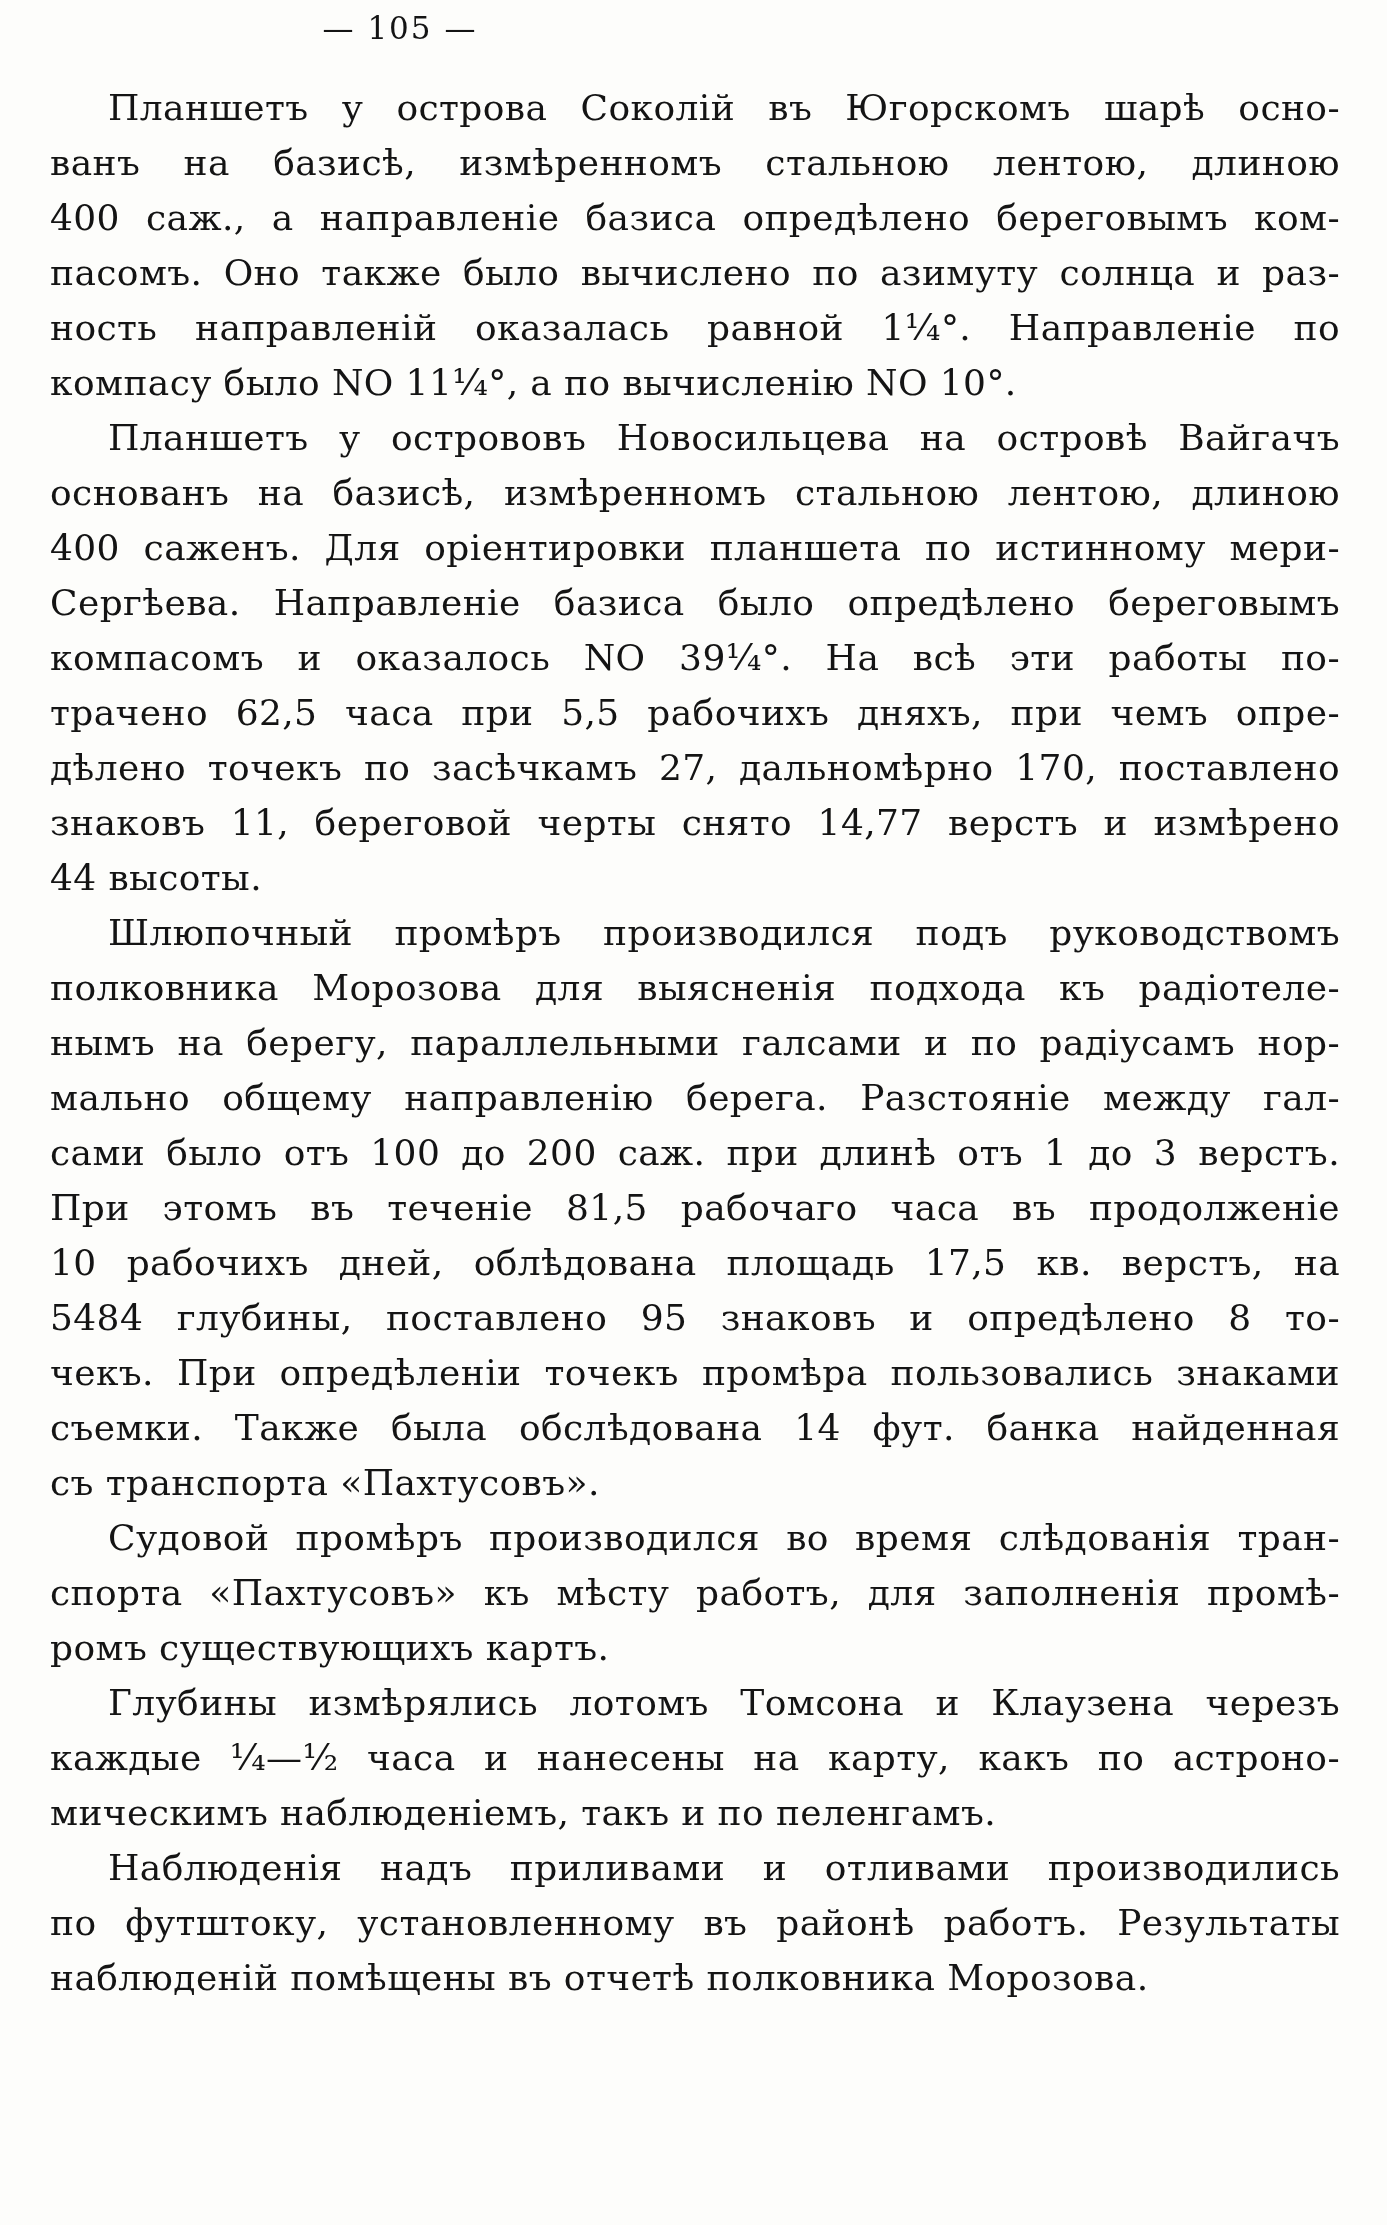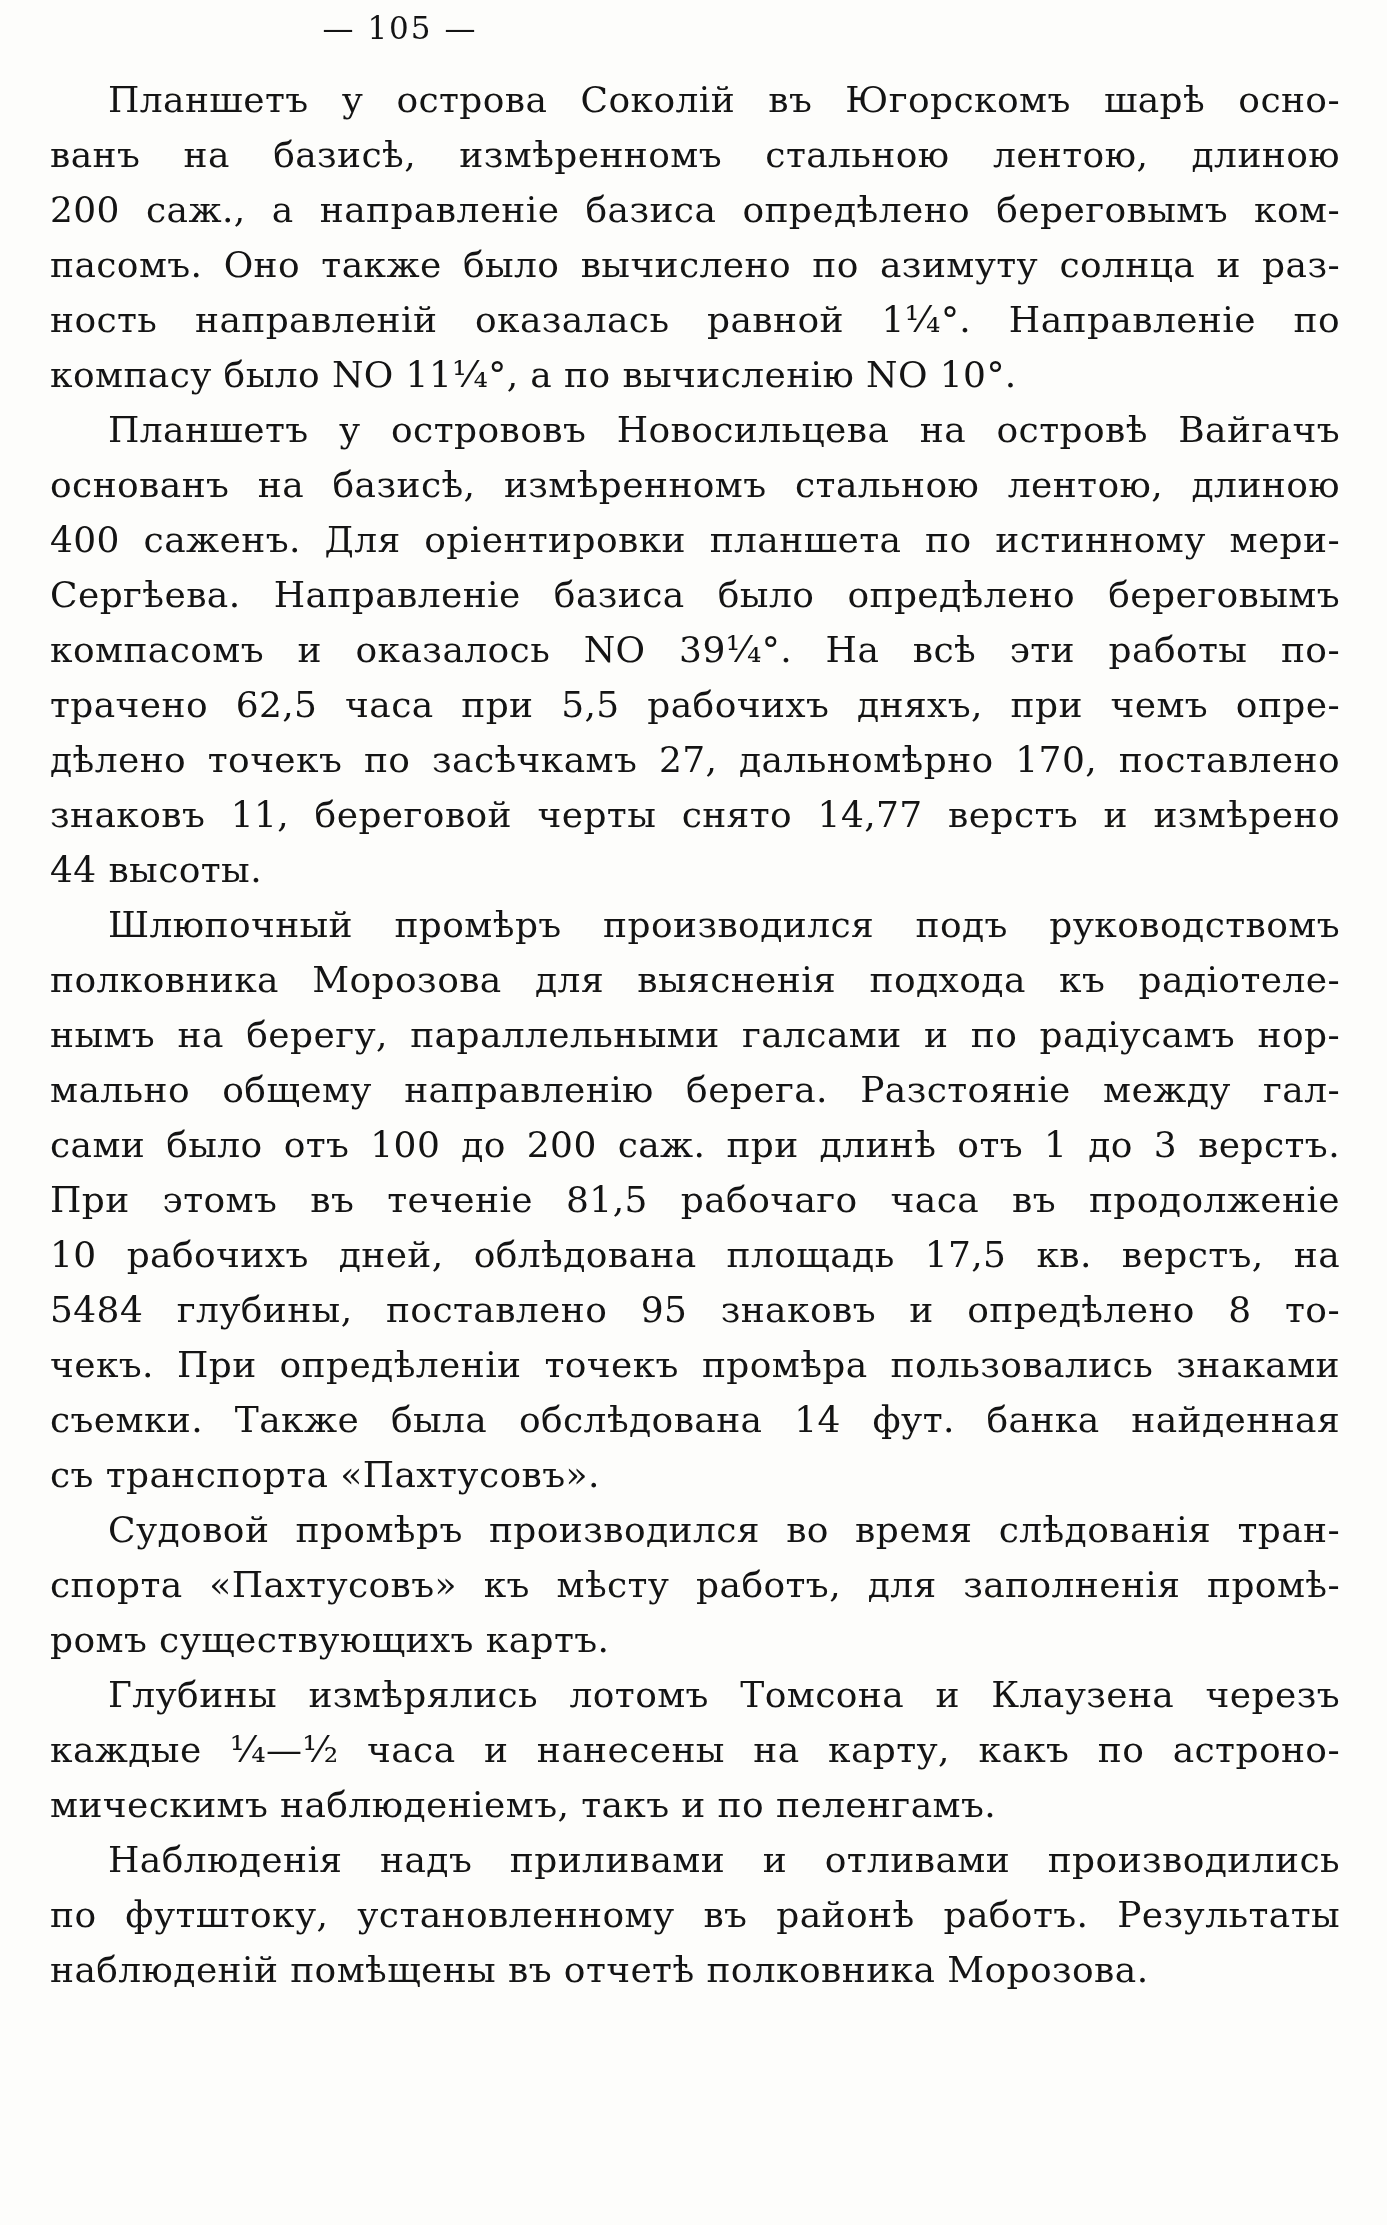--- a/index.html
+++ b/index.html
@@ -16,21 +16,21 @@
     position: absolute;
     top: 10px;
     left: 0;
     width: 800px;
     text-align: center;
     font-size: 31px;
     letter-spacing: 2px;
   }
   .text-block {
     position: absolute;
-    top: 72px;
+    top: 80px;
     left: 50px;
     width: 1290px;
   }
   .para { margin: 0; padding: 0; }
   .line {
     font-size: 36px;
     line-height: 55px;
     height: 55px;
     text-align: justify;
     text-align-last: justify;
@@ -49,21 +49,21 @@
 
 <div class="page">
 
   <div class="folio">— 105 —</div>
 
   <div class="text-block">
 
     <div class="para">
       <div class="line first">Планшетъ у острова Соколій въ Югорскомъ шарѣ осно-</div>
       <div class="line">ванъ на базисѣ, измѣренномъ стальною лентою, длиною</div>
-      <div class="line">200 саж., а направленіе базиса опредѣлено береговымъ ком-</div>
+      <div class="line">400 саж., а направленіе базиса опредѣлено береговымъ ком-</div>
       <div class="line">пасомъ. Оно также было вычислено по азимуту солнца и раз-</div>
       <div class="line">ность направленій оказалась равной 1¹⁄₄°. Направленіе по</div>
       <div class="line end">компасу было NO 11¹⁄₄°, а по вычисленію NO 10°.</div>
     </div>
 
     <div class="para">
       <div class="line first">Планшетъ у острововъ Новосильцева на островѣ Вайгачъ</div>
       <div class="line">основанъ на базисѣ, измѣренномъ стальною лентою, длиною</div>
       <div class="line">400 саженъ. Для оріентировки планшета по истинному мери-</div>
       <div class="line">Сергѣева. Направленіе базиса было опредѣлено береговымъ</div>

